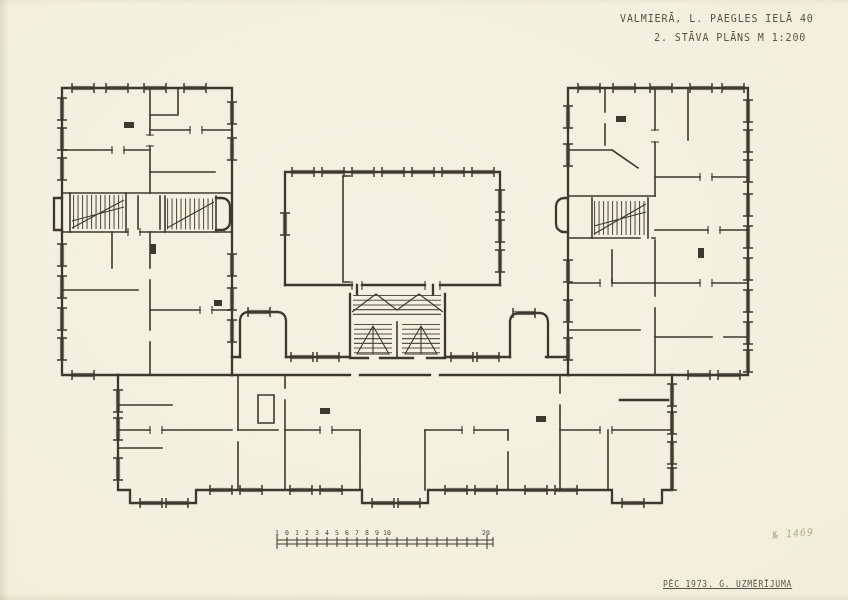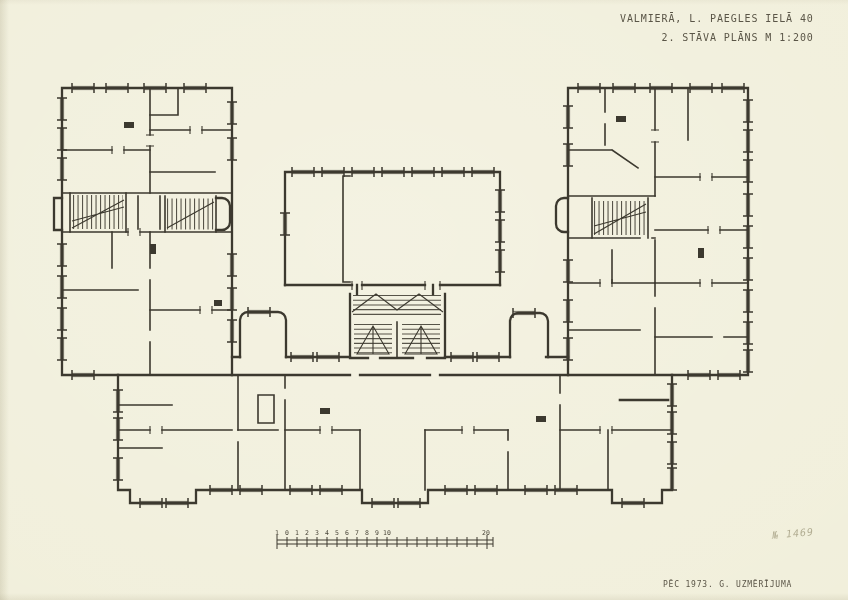--- a/index.html
+++ b/index.html
@@ -14,24 +14,24 @@
       linear-gradient(180deg, rgba(110,100,60,0.06), rgba(0,0,0,0) 5px),
       #f1efdb;
     font-family:"DejaVu Sans Mono", monospace;
   }
   .plan-svg{position:absolute;left:0;top:0;}
   .title-block{
     position:absolute;left:620px;top:12px;
     color:#5a5547;font-size:10px;letter-spacing:0.9px;line-height:13.5px;
     white-space:nowrap;
   }
-  .title-line4{margin-top:5px;padding-left:34px;text-align:right;}
+  .title-line4{margin-top:5px;padding-left:34px;}
   .footer-note{
     position:absolute;left:663px;top:580px;
-    color:#5a5547;font-size:8px;letter-spacing:0.8px;white-space:nowrap;
+    color:#5a5547;font-size:8px;letter-spacing:0.8px;white-space:nowrap;text-decoration:underline;
   }
   .pencil-note{
     position:absolute;left:772px;top:528px;
     color:rgba(125,118,85,0.55);font-size:10px;font-style:italic;
     transform:rotate(-5deg);white-space:nowrap;letter-spacing:1px;
   }
   .scale-num{font-size:6.5px;fill:#4a463a;font-family:"DejaVu Sans Mono",monospace;}
 </style>
 </head>
 <body>

